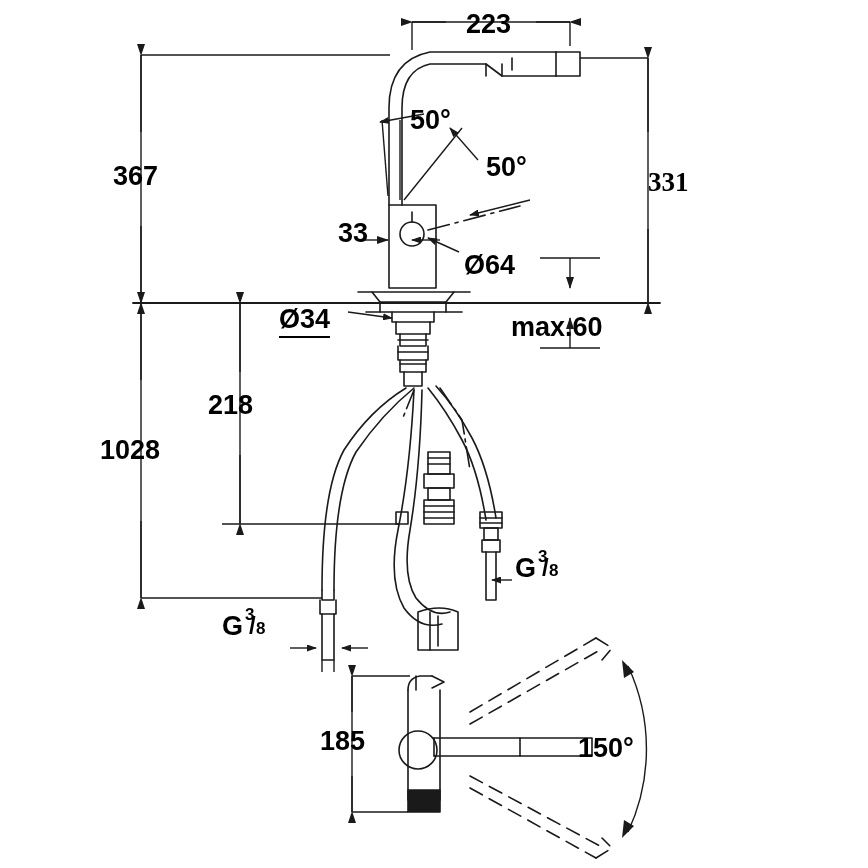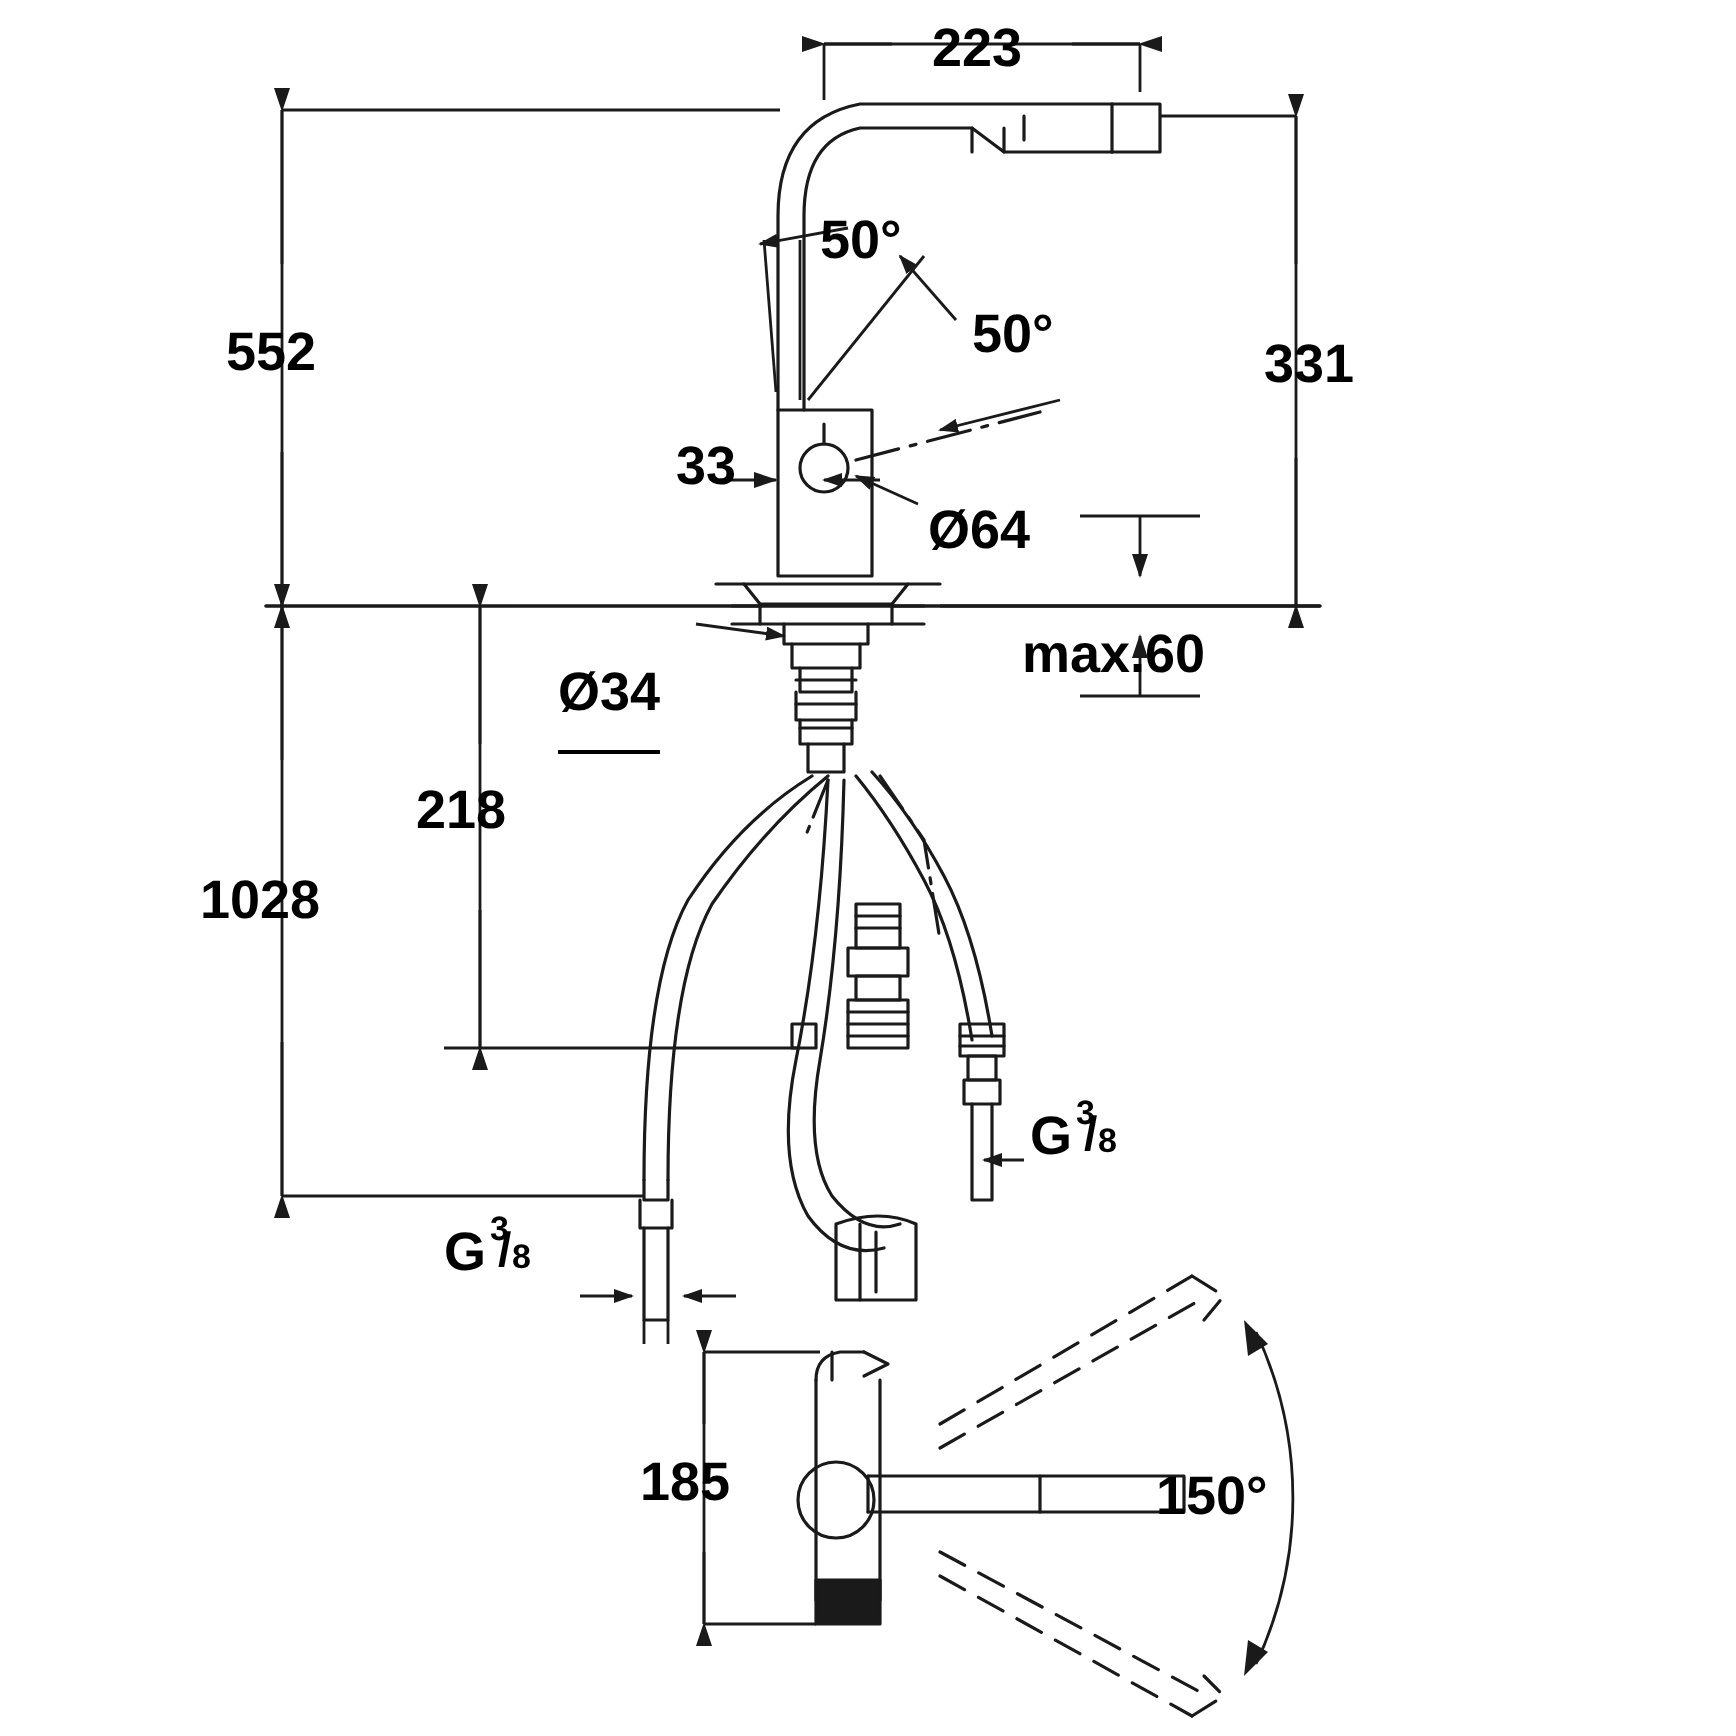--- a/index.html
+++ b/index.html
@@ -59,22 +59,21 @@
   }
   .frac .den {
     position: absolute;
     left: 13px;
     top: 5px;
     font-size: 17px;
     font-weight: bold;
   }
   .underline-box {
     border-bottom: 2px solid #000;
-    padding-bottom: 13px;
-    margin-top: 27px;
+    padding-bottom: 1px;
   }
 </style>
 </head>
 <body>
 
 <div id="sheet">
 
   <svg class="drawing" viewBox="0 0 868 868">
     <defs>
       <marker id="arr" markerWidth="12" markerHeight="8" refX="11" refY="4" orient="auto" markerUnits="userSpaceOnUse">
@@ -249,24 +248,24 @@
       <line x1="352" y1="676" x2="410" y2="676"></line>
       <line x1="352" y1="812" x2="408" y2="812"></line>
 
       <path d="M628 666 A 196 196 0 0 1 628 832"></path>
       <path d="M622 660 L634 672 L624 678" fill="#1a1a1a" stroke="none"></path>
       <path d="M622 838 L634 826 L624 820" fill="#1a1a1a" stroke="none"></path>
     </g>
   </svg>
 
   <div class="dim-label" style="left:466px; top:9px;">223</div>
-  <div class="dim-label" style="left:113px; top:161px;">552</div>
+  <div class="dim-label" style="left:113px; top:161px;">367</div>
   <div class="dim-label" style="left:100px; top:435px;">1028</div>
   <div class="dim-label" style="left:208px; top:390px;">218</div>
-  <div class="dim-label" style="left:632px; top:167px;">331</div>
+  <div class="dim-label" style="left:648px; top:167px;font-family:Liberation Serif, serif;">331</div>
   <div class="dim-label" style="left:511px; top:312px;">max.60</div>
   <div class="dim-label" style="left:323px; top:218px;margin-left:15px;">33</div>
   <div class="dim-label" style="left:464px; top:250px;">Ø64</div>
   <div class="dim-label underline-box" style="left:279px; top:304px;">Ø34</div>
   <div class="dim-label" style="left:410px; top:105px;">50°</div>
   <div class="dim-label" style="left:486px; top:152px;">50°</div>
   <div class="dim-label" style="left:578px; top:733px;">150°</div>
   <div class="dim-label" style="left:320px; top:726px;">185</div>
 
   <div class="dim-label" style="left:515px; top:553px;">

